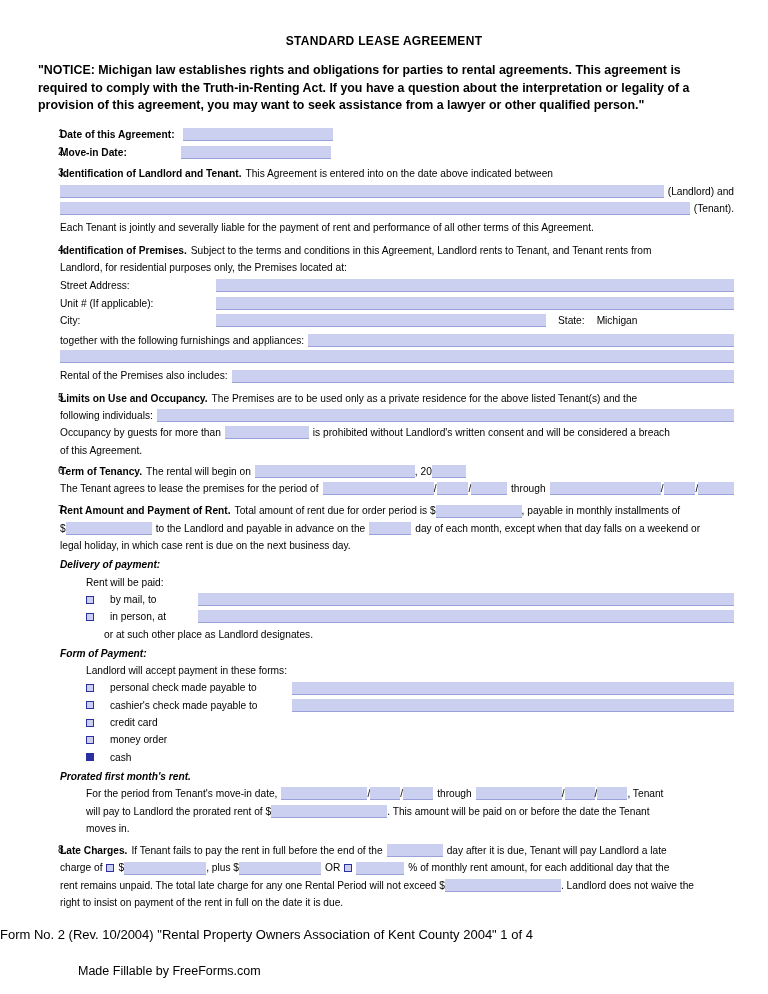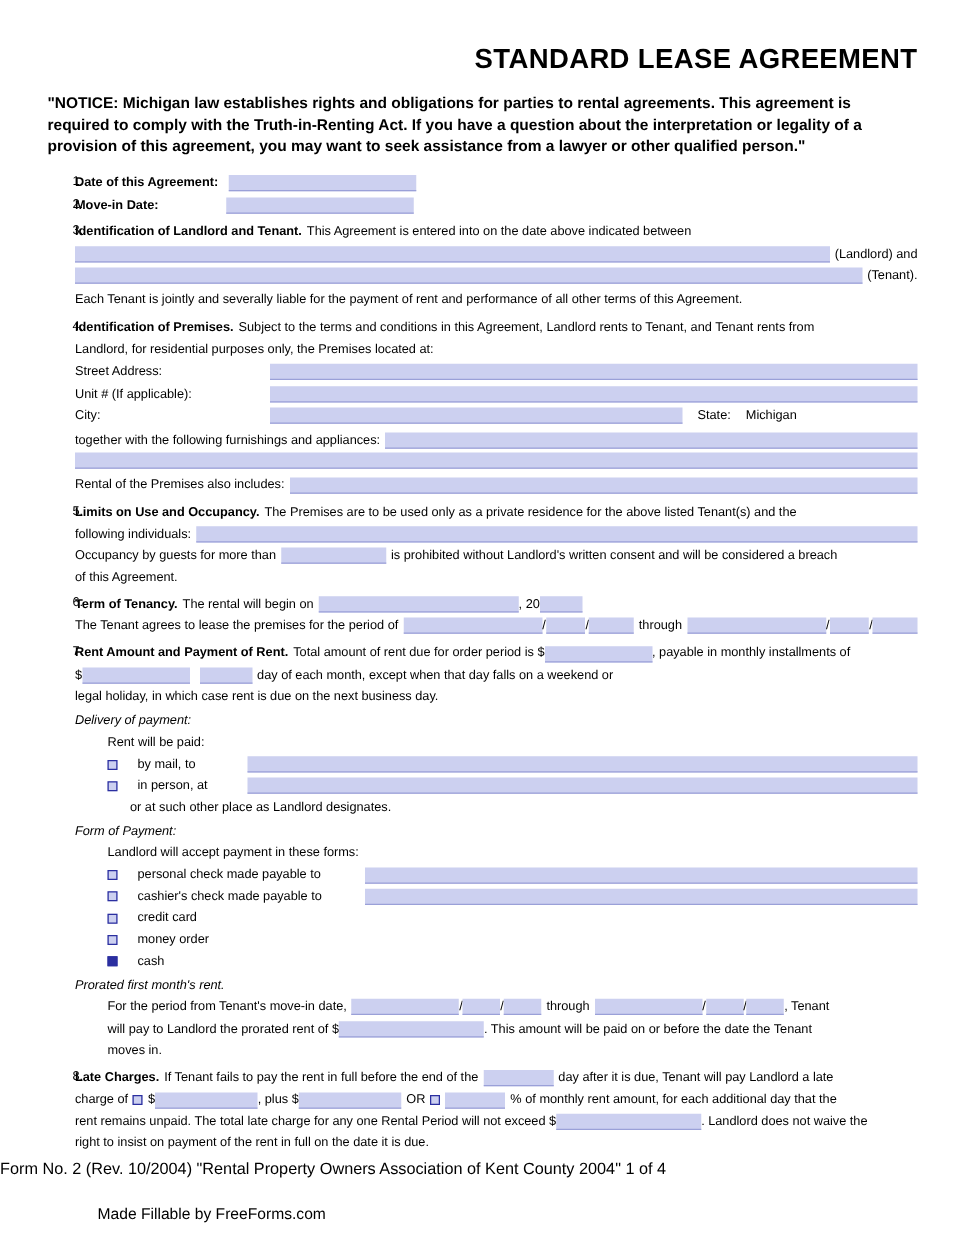--- a/index.html
+++ b/index.html
@@ -16,22 +16,22 @@
     overflow: hidden;
   }
   .page {
     position: relative;
     width: 768px;
     height: 994px;
     box-sizing: border-box;
     padding: 26px 34px 0 34px;
   }
   .doc-title {
-    text-align: right;
-    font-size: 22px;
+    text-align: center;
+    font-size: 12px;
     font-weight: bold;
     letter-spacing: 0.3px;
     margin: 8px 0 14px 0;
   }
   .notice {
     font-size: 12.4px;
     font-weight: bold;
     line-height: 1.42;
     margin: 0 0 12px 4px;
     padding-right: 8px;
@@ -56,21 +56,21 @@
   }
   .row {
     display: flex;
     align-items: center;
     flex-wrap: nowrap;
     margin-bottom: 2px;
     font-size: 10.2px;
     line-height: 1.5;
   }
   .b { font-weight: bold; }
-  .i { font-style: italic; }
+  .i { font-style: italic; font-weight: bold; }
   .txt { white-space: nowrap; }
   .fld {
     background: #ccd0f0;
     border-bottom: 1px solid #9aa0d8;
     height: 13px;
     display: inline-block;
     vertical-align: middle;
     box-sizing: border-box;
   }
   .grow { flex: 1 1 auto; min-width: 10px; }
@@ -278,20 +278,21 @@
         <span class="txt b">Rent Amount and Payment of Rent.</span>
         <span class="sp"></span>
         <span class="txt">Total amount of rent due for order period is $</span>
         <span class="fld" style="width:86px;"></span>
         <span class="txt">, payable in monthly installments of</span>
       </div>
       <div class="row">
         <span class="txt">$</span>
         <span class="fld" style="width:86px;"></span>
         <span class="sp"></span>
+        <span class="txt">to the Landlord and payable in advance on the</span>
         <span class="sp"></span>
         <span class="fld" style="width:42px;"></span>
         <span class="sp"></span>
         <span class="txt">day of each month, except when that day falls on a weekend or</span>
       </div>
       <div class="row">
         <span class="txt">legal holiday, in which case rent is due on the next business day.</span>
       </div>
 
       <div class="row" style="margin-top:4px;">

